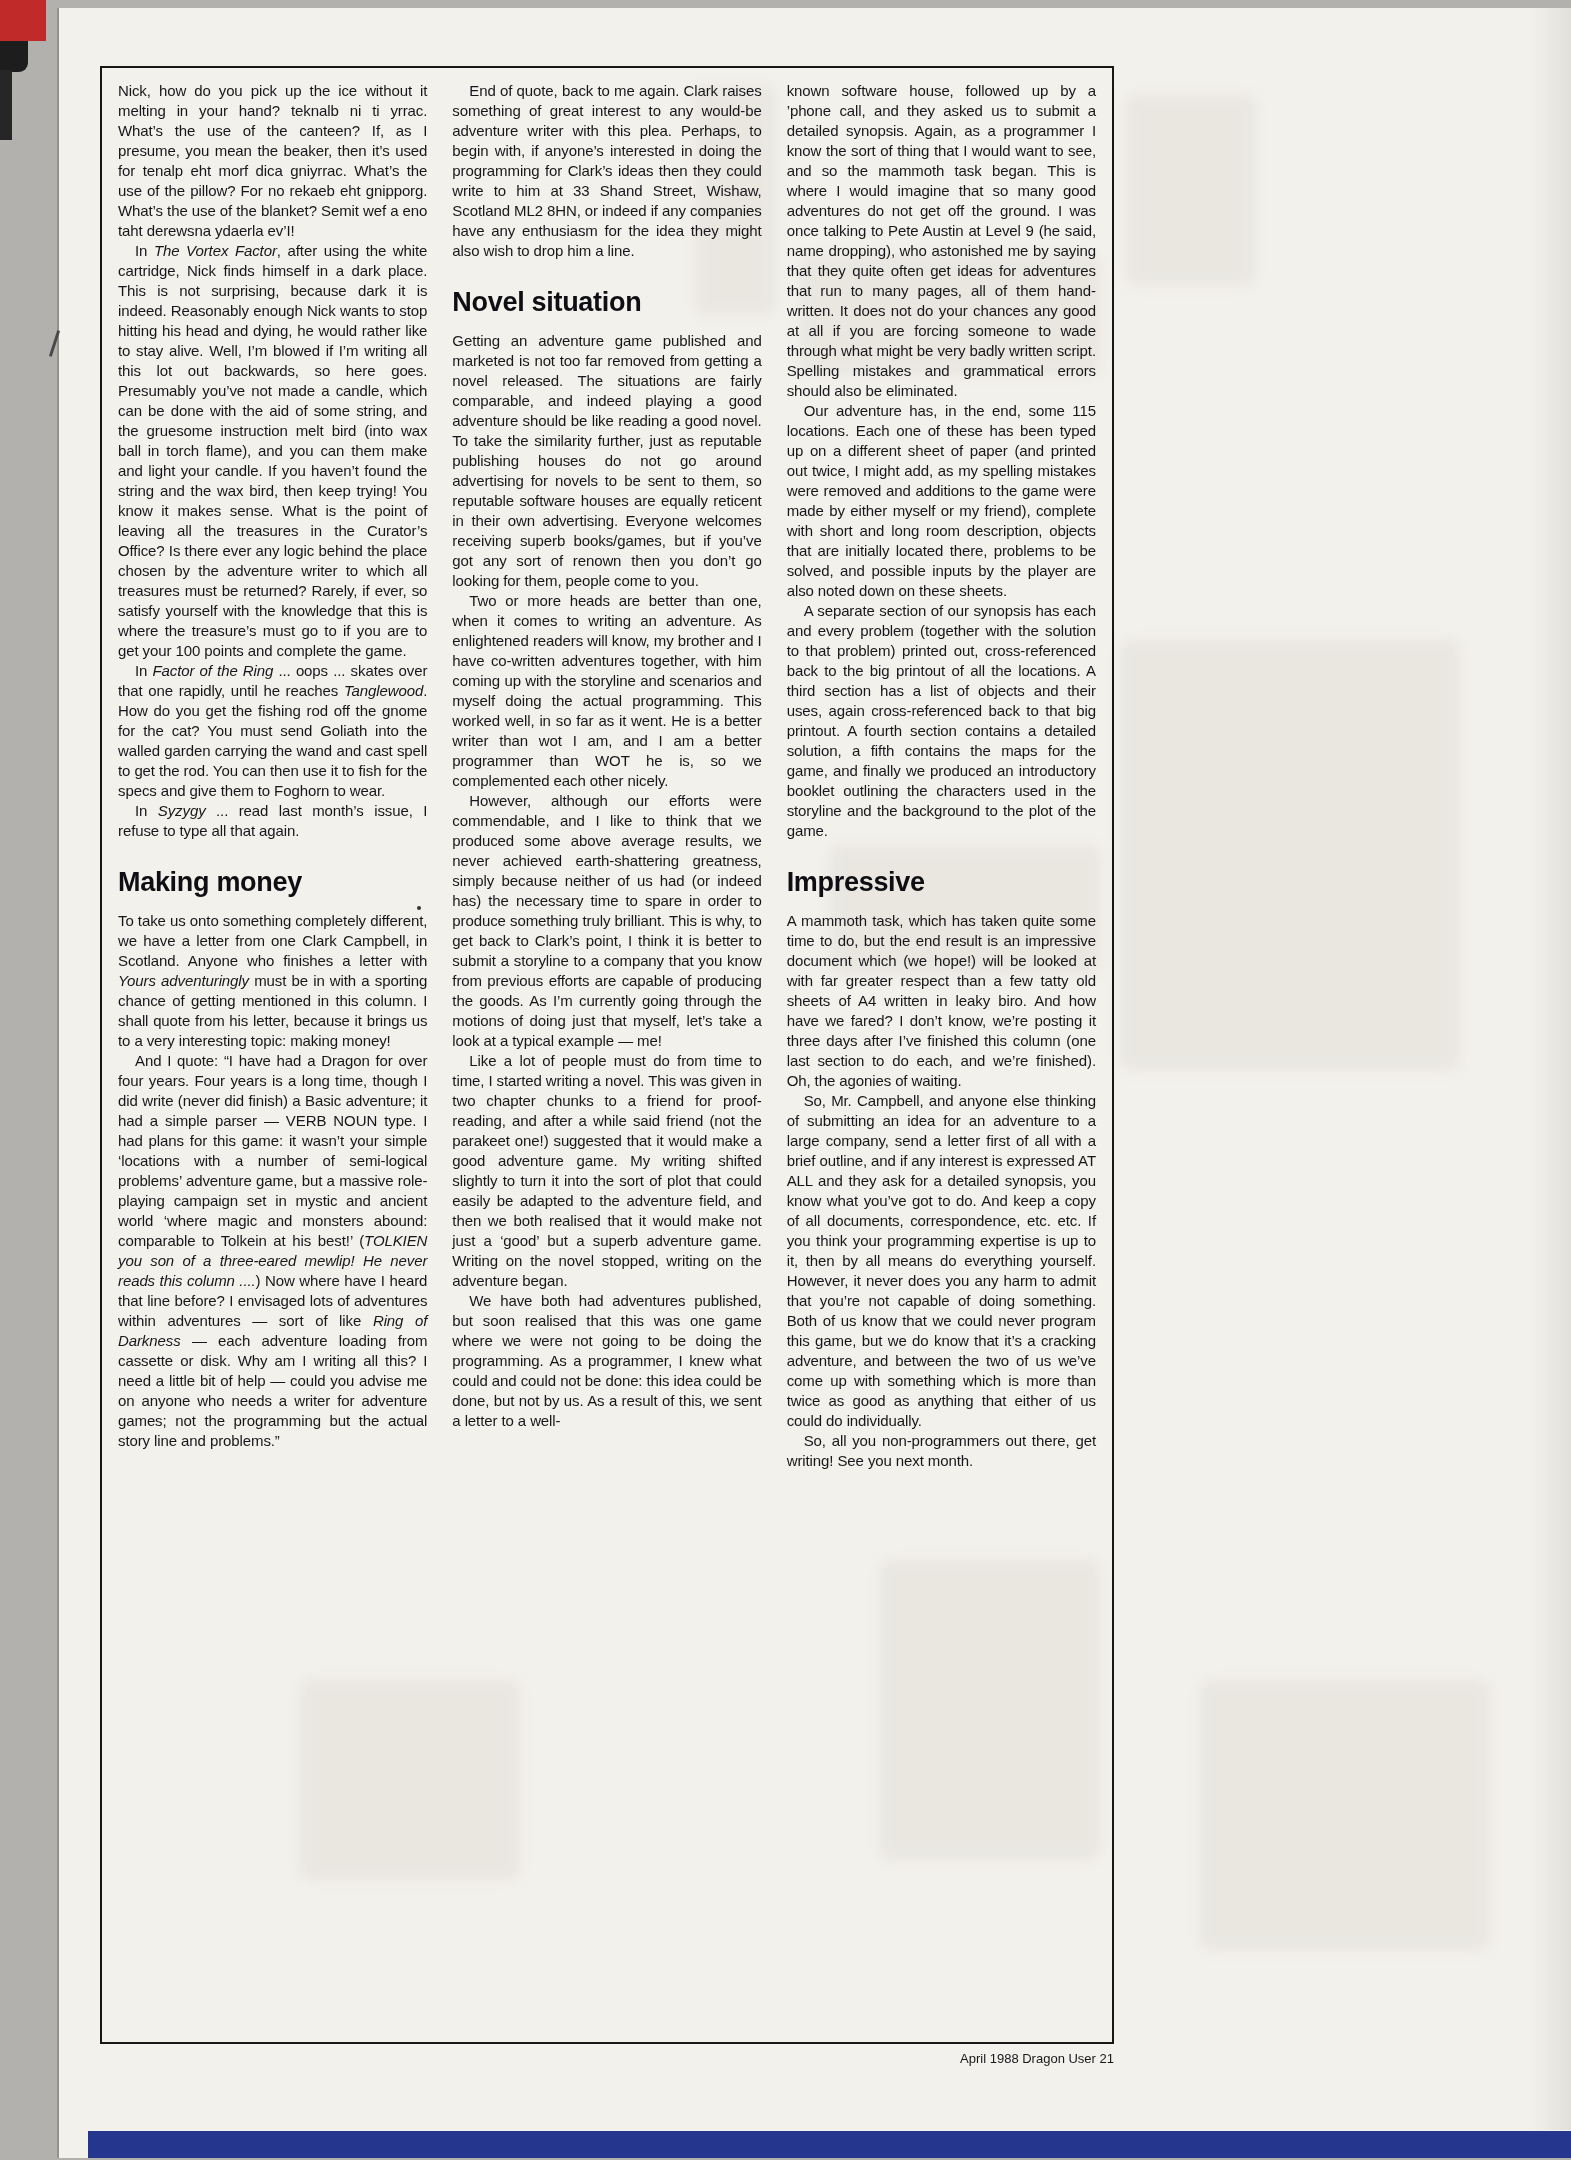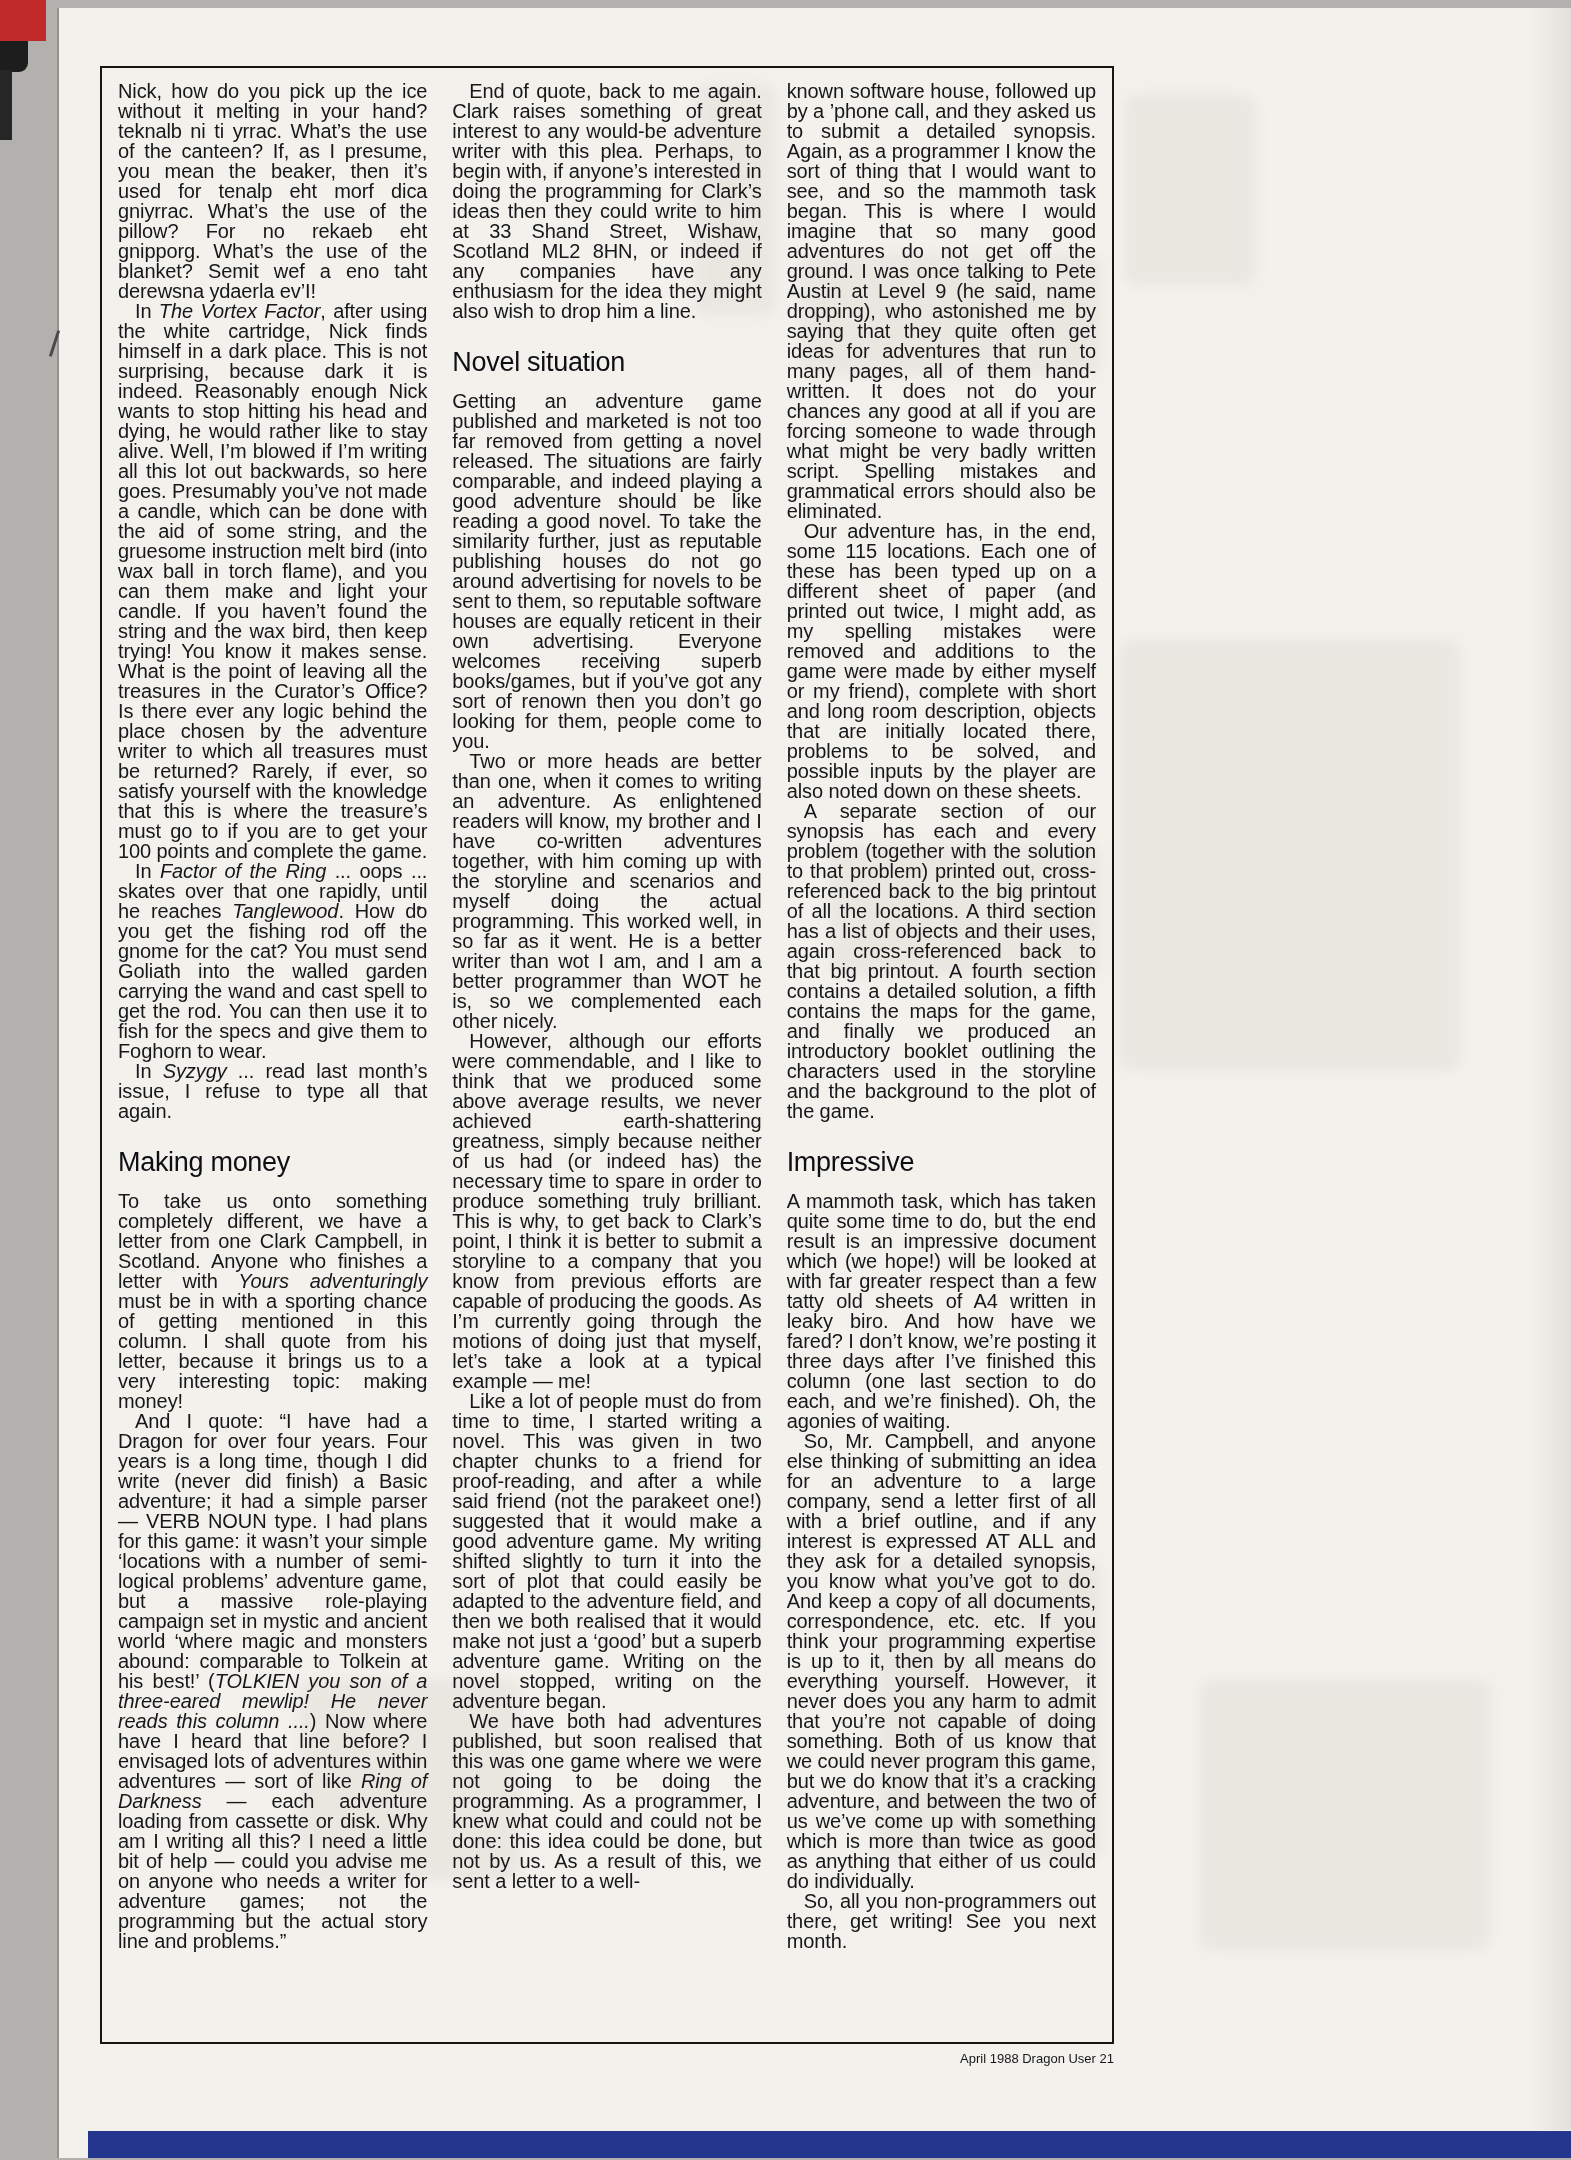--- a/index.html
+++ b/index.html
@@ -48,29 +48,29 @@
     width:1014px; height:1978px;
     border:2px solid #161616;
   }
   .columns {
     display:flex; gap:25px;
     padding:13px 16px;
   }
   .col { flex:1; min-width:0; }
 
   .para {
-    font-size:20px; line-height:20px;
+    font-size:15px; line-height:20px;
     text-align:justify;
     hyphens:auto; -webkit-hyphens:auto;
     color:#17171a;
     letter-spacing:-0.1px;
   }
   .para.indent { text-indent:17px; }
   .heading {
-    font-size:27px; font-weight:normal;
+    font-size:27px; font-weight:bold;
     color:#0f0f13;
     letter-spacing:-0.3px;
     margin:26px 0 13px 0;
   }
   .col > .heading:first-child { margin-top:0; }
 
   .footer {
     position:absolute; top:2051px; left:100px; width:1014px;
     text-align:right;
     font-size:13px; color:#18181b;

